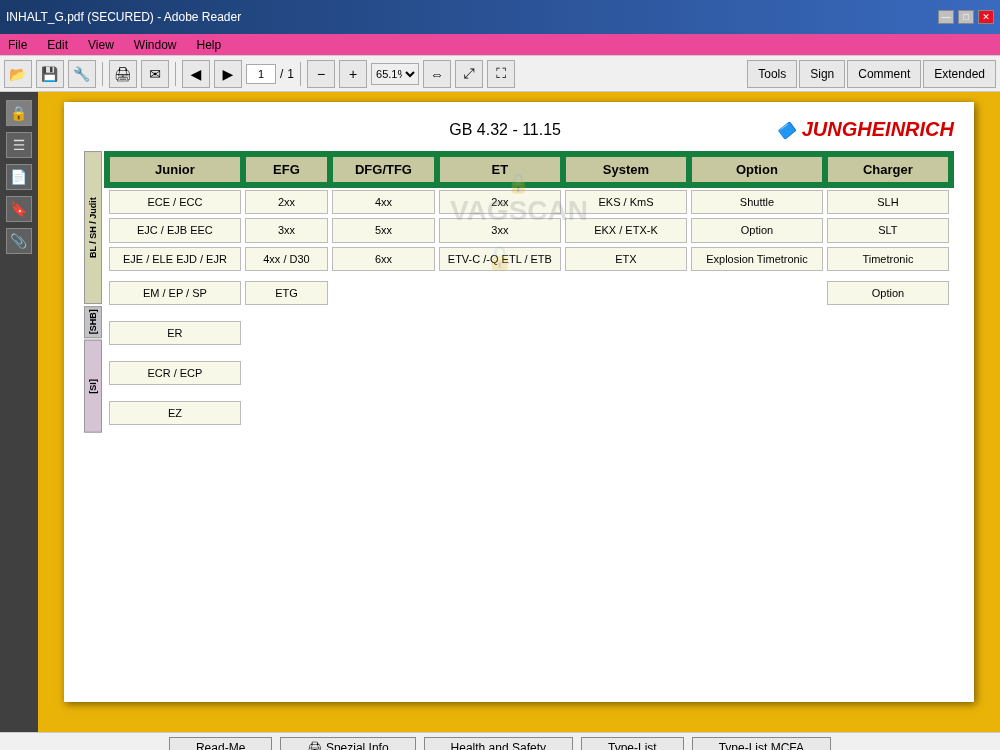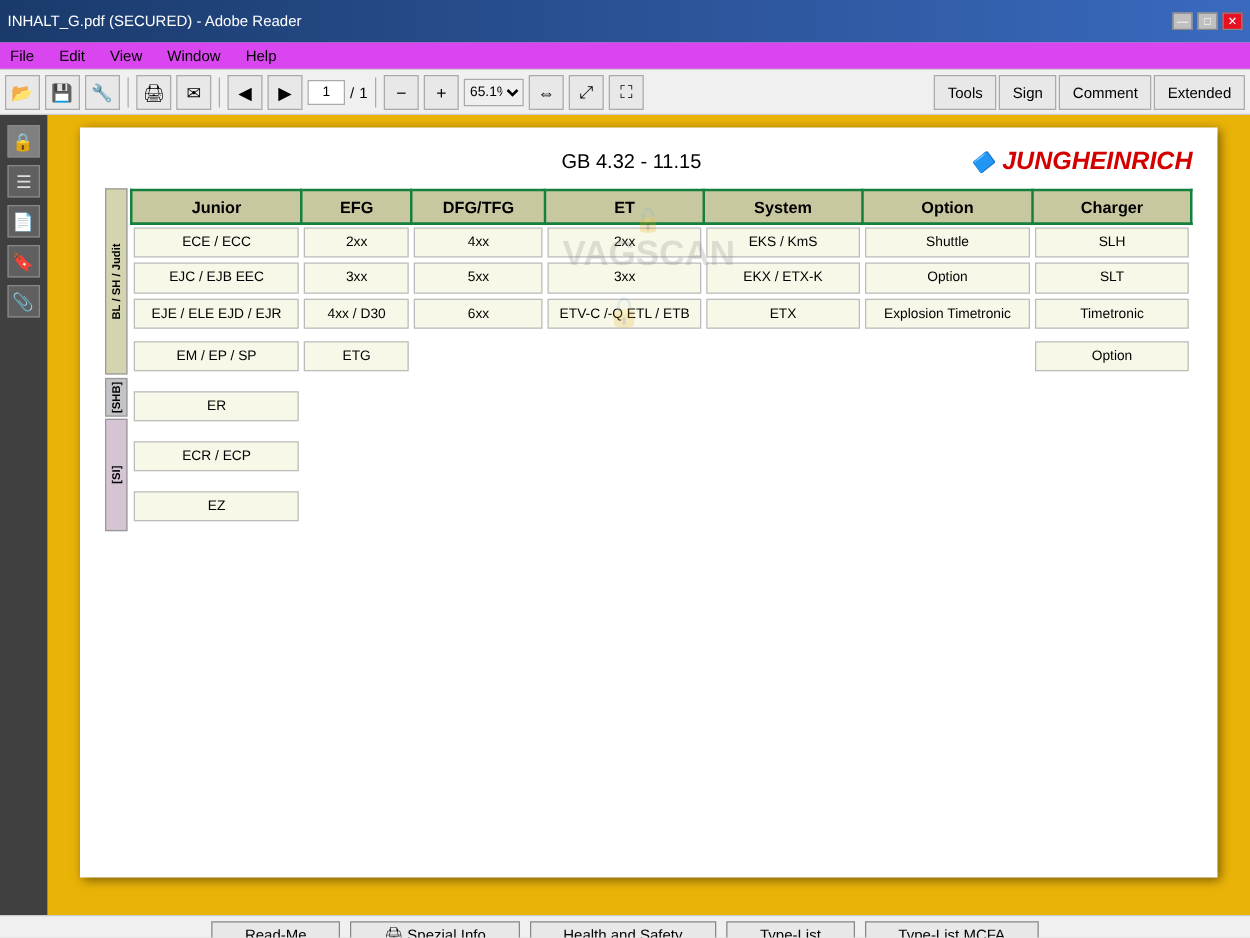--- a/index.html
+++ b/index.html
@@ -21,21 +21,21 @@
       width: 16px; height: 14px;
       background: #c0c0c0;
       border: 1px solid #888;
       font-size: 9px;
       display: flex; align-items: center; justify-content: center;
       cursor: pointer;
     }
 
     
     .menu-bar {
-      background: #d946ef;
+      background: #ec4899;
       height: 22px;
       display: flex;
       align-items: center;
       padding: 0 4px;
       border-bottom: 1px solid #ccc;
       gap: 12px;
       font-size: 12px;
     }
     .menu-item { cursor: pointer; padding: 2px 4px; }
 
@@ -171,21 +171,21 @@
       font-size: 12px;
     }
 
     .grid-table {
       width: 100%;
       border-collapse: collapse;
       table-layout: fixed;
     }
     .grid-table th {
       background: #c8c8a0;
-      border: 2px solid #15803d;
+      border: 6px solid #15803d;
       padding: 5px 2px;
       text-align: center;
       font-size: 13px;
       font-weight: bold;
     }
     .grid-table td {
       padding: 2px;
       vertical-align: middle;
       border: none;
     }

